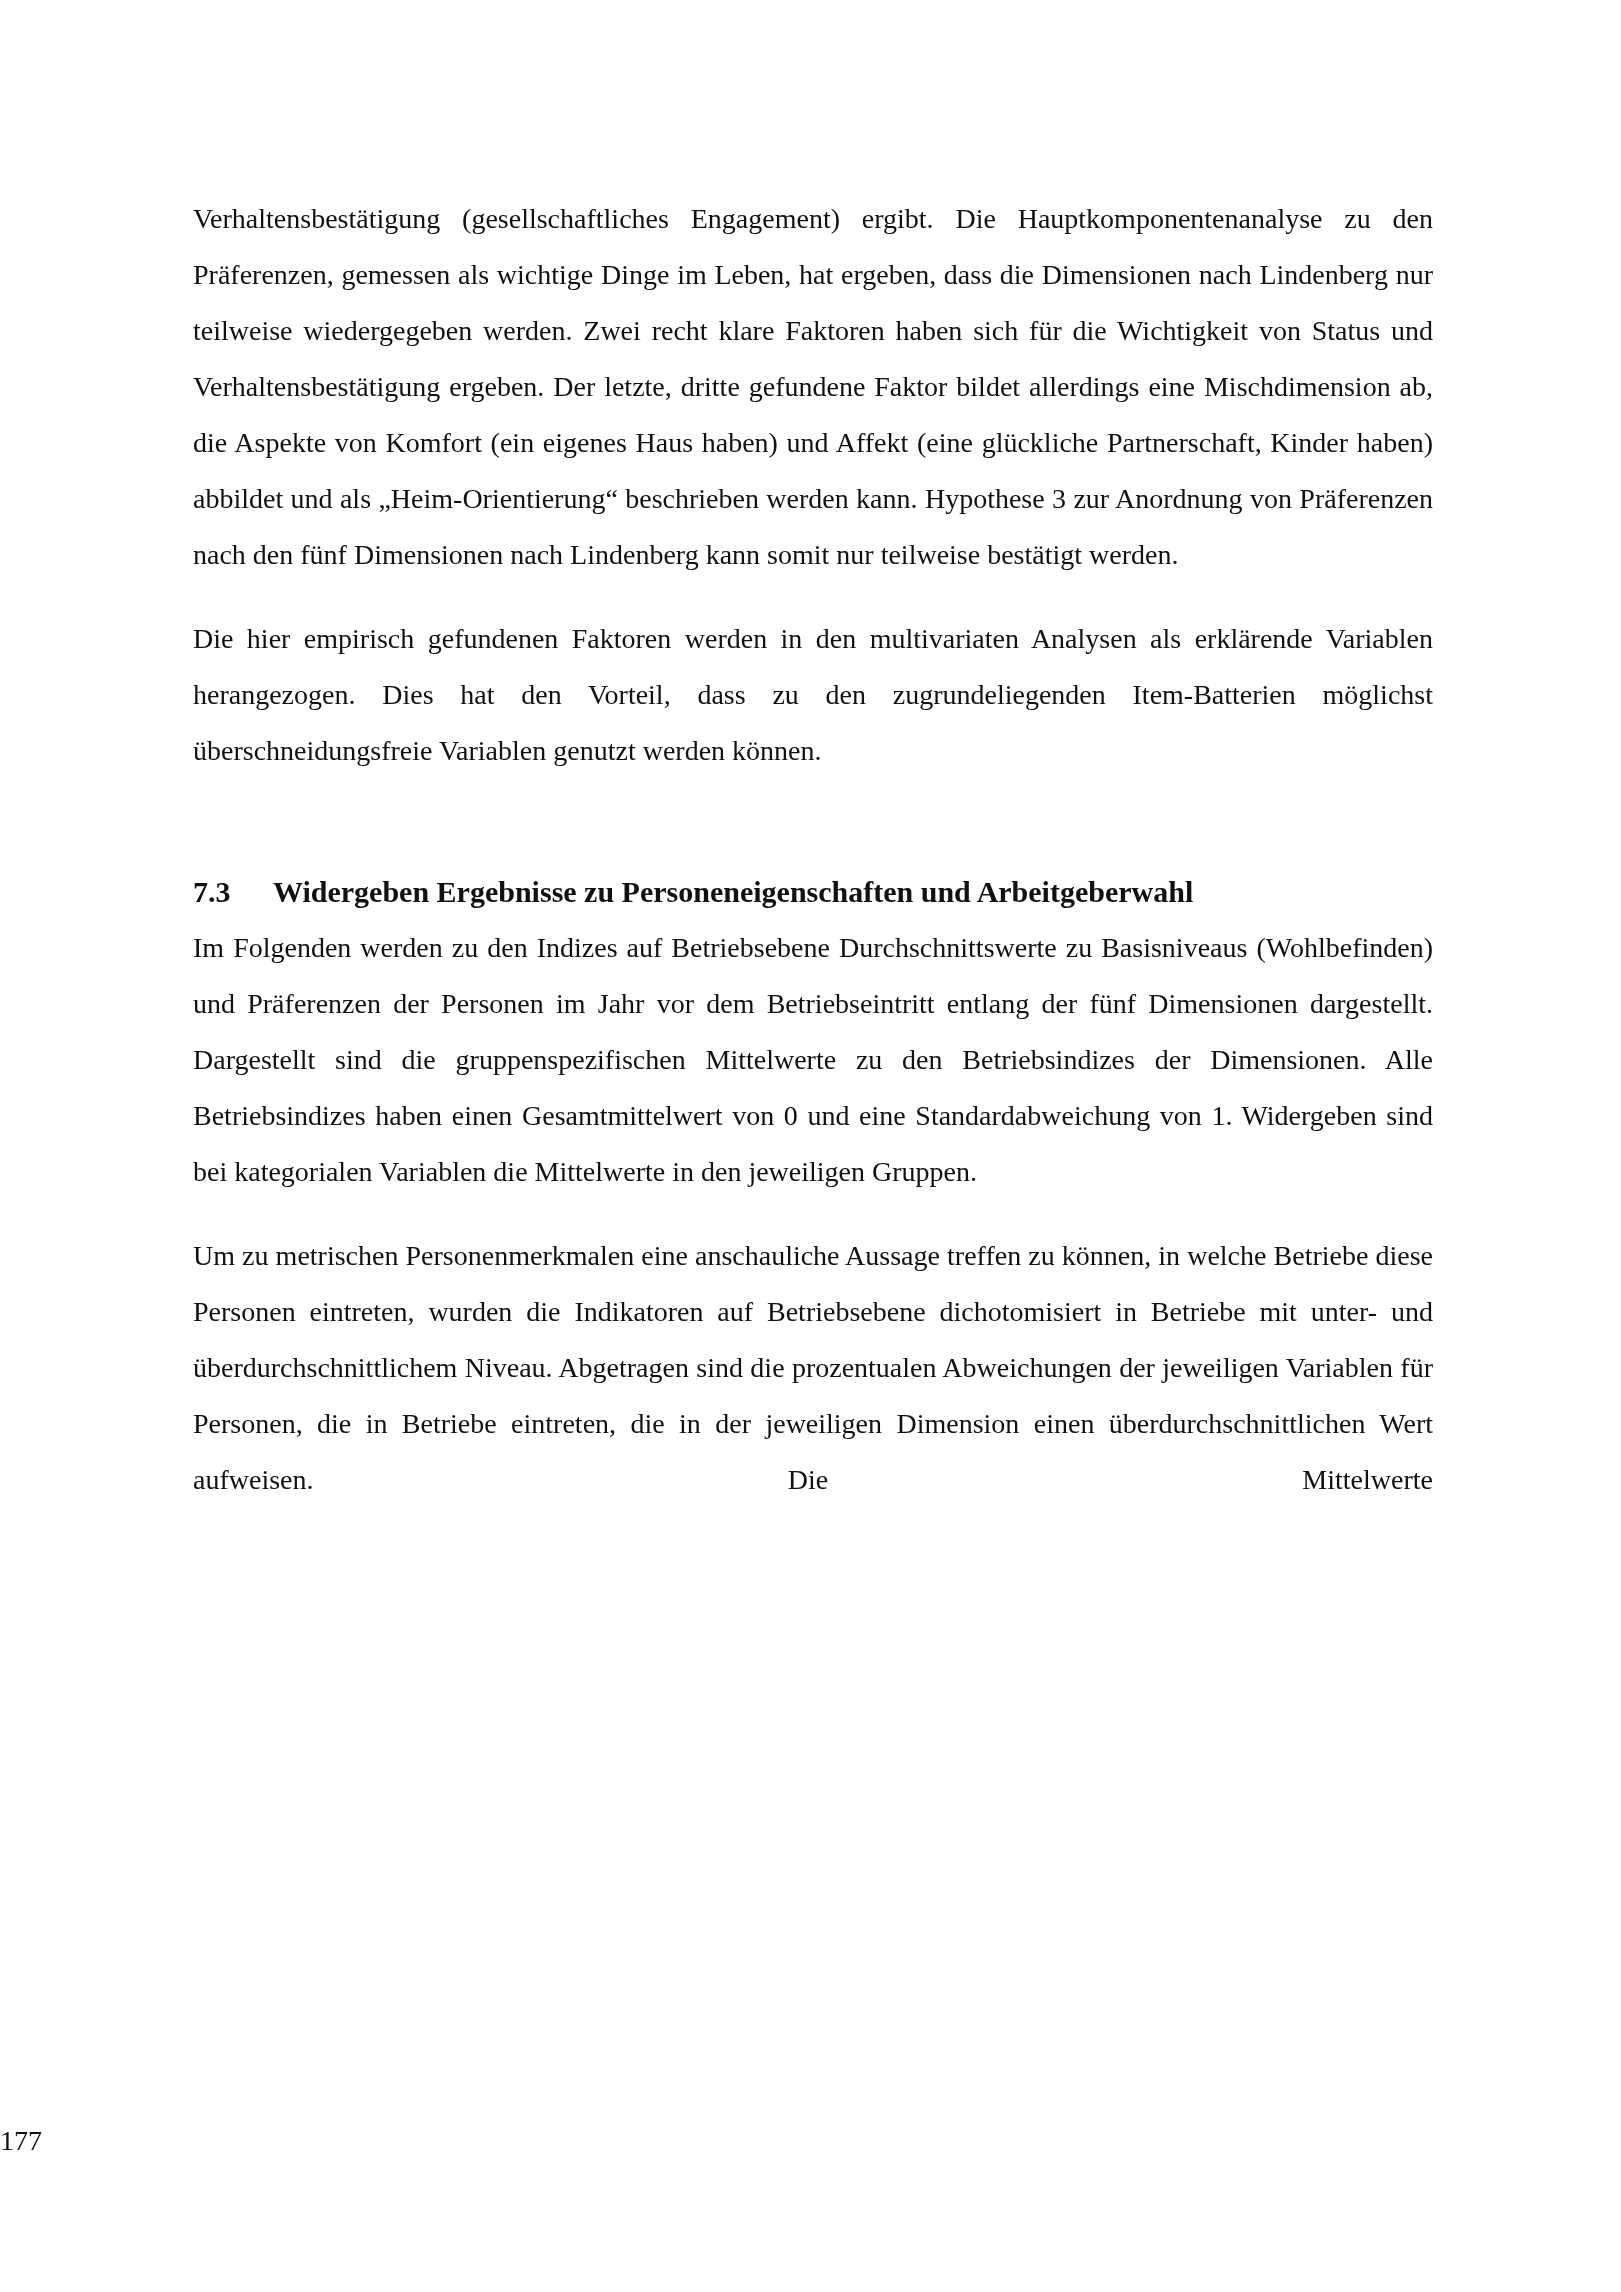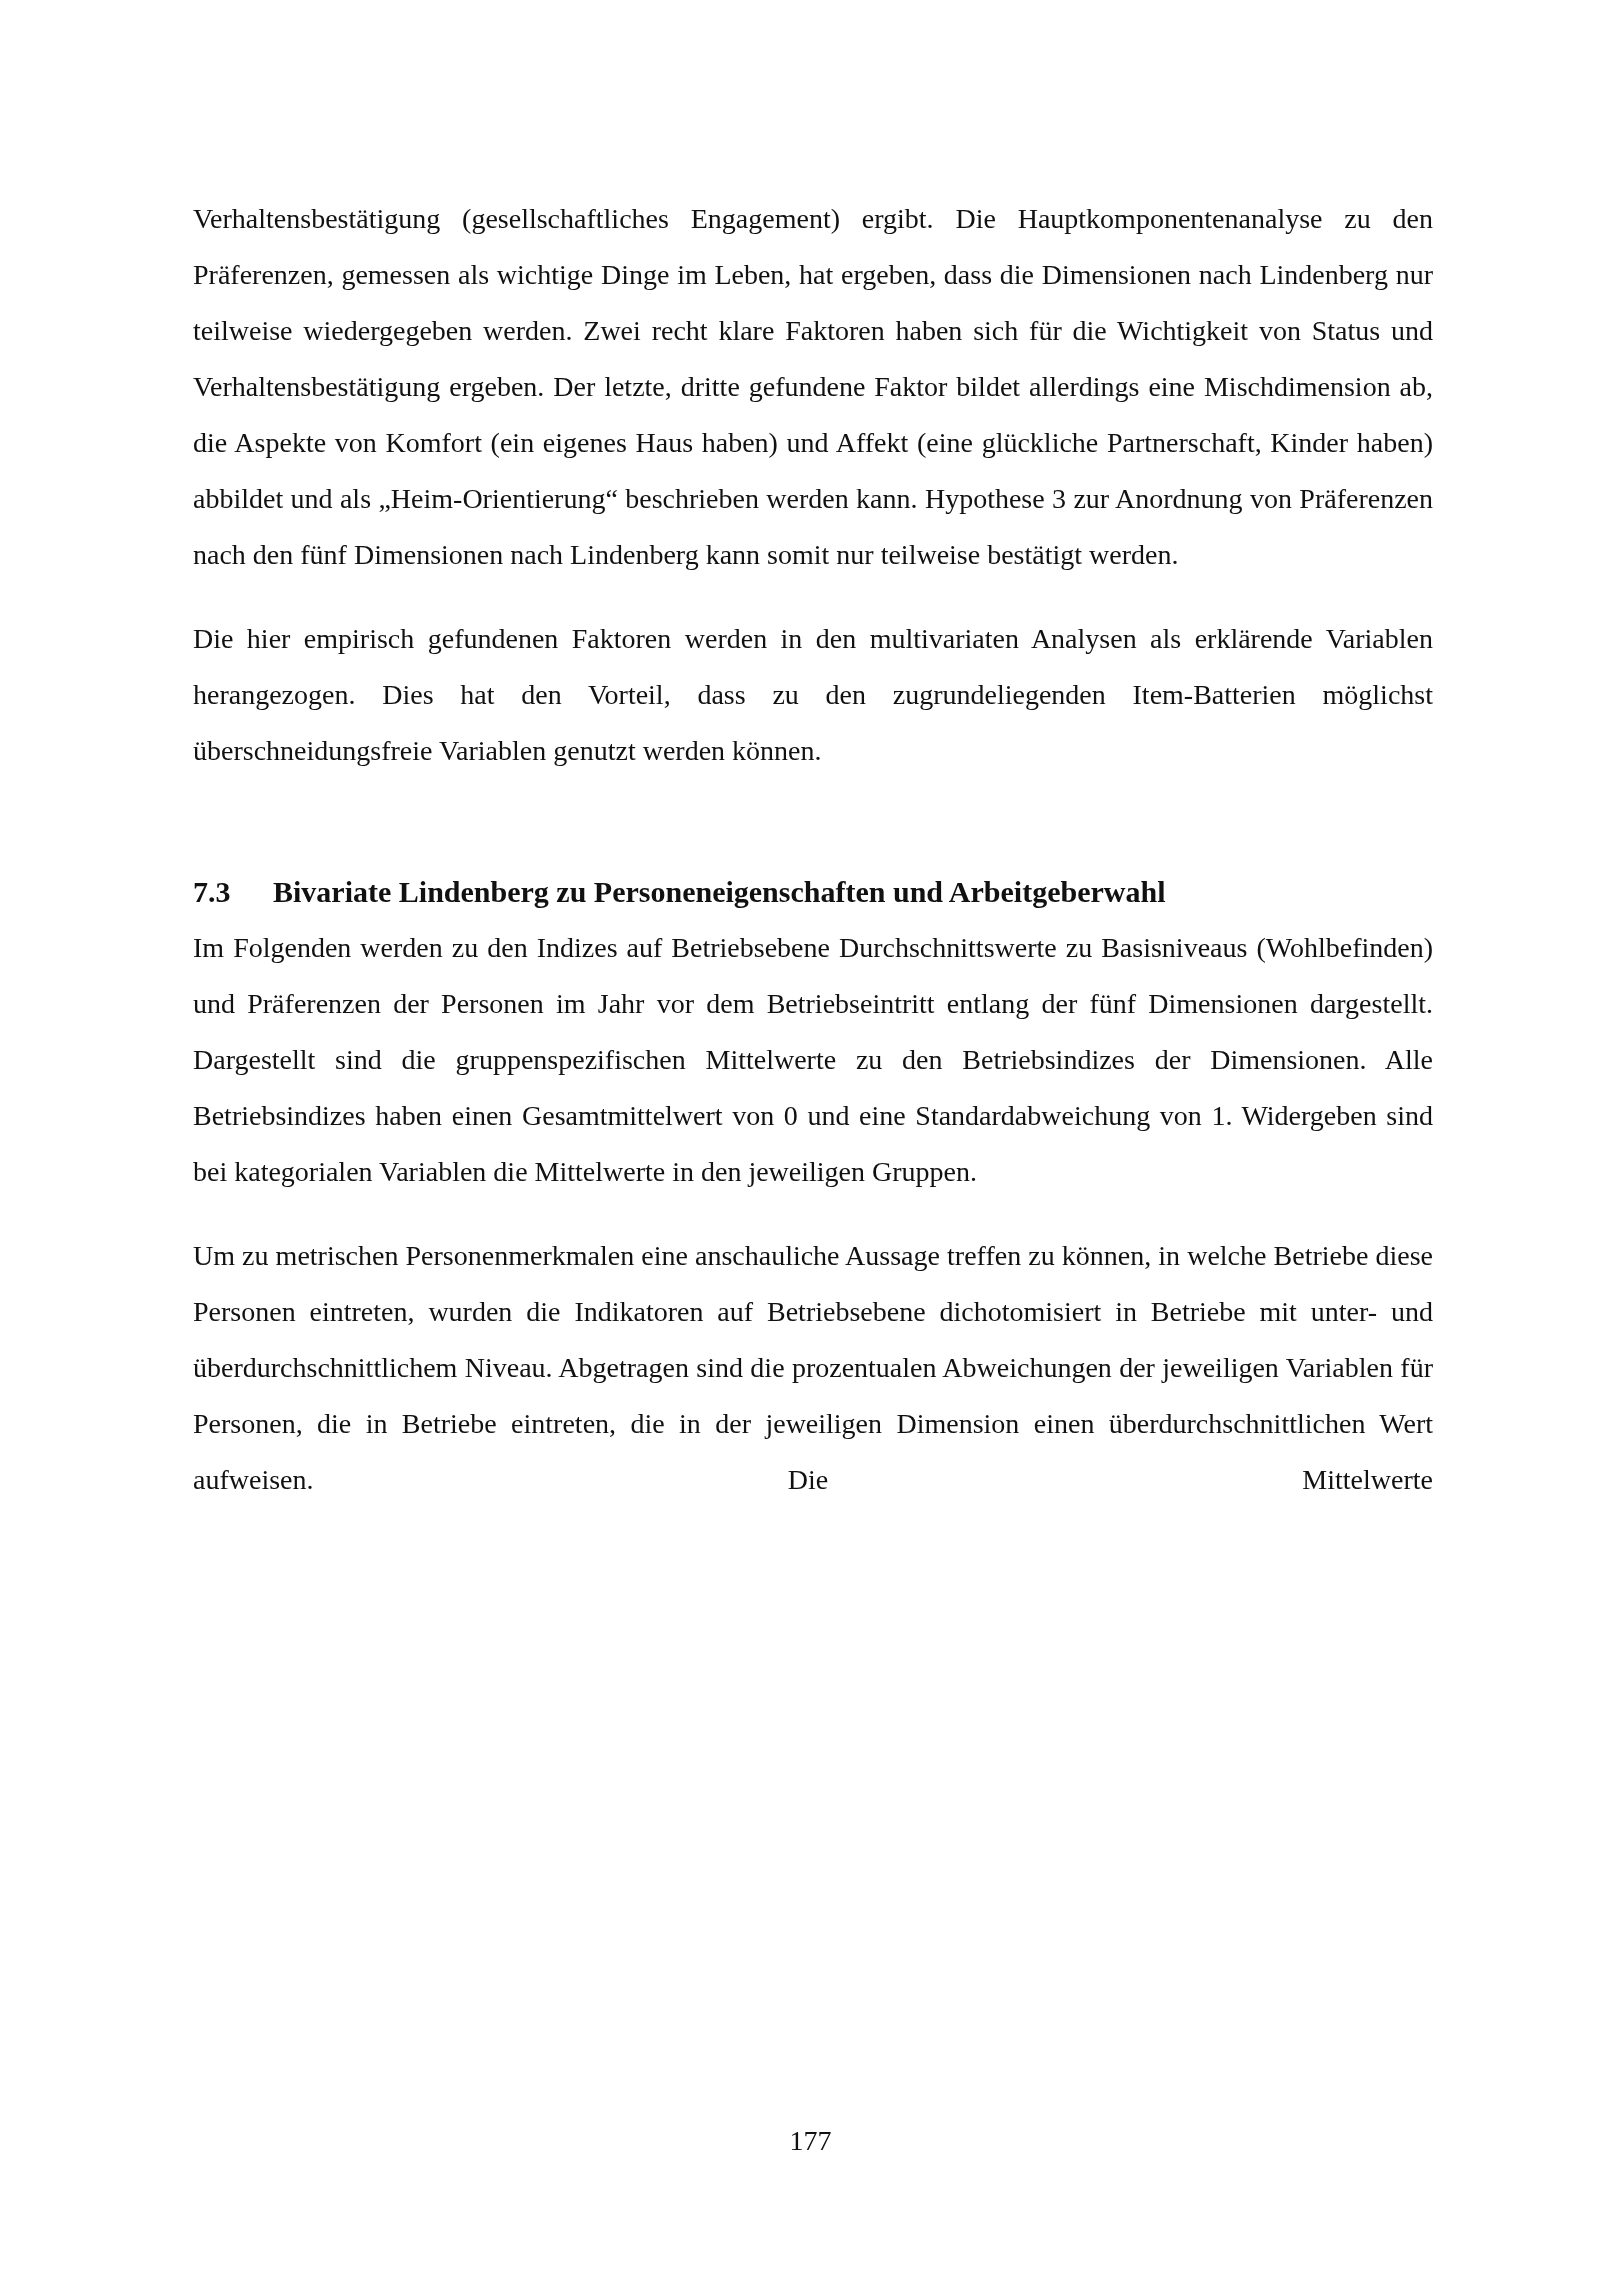--- a/index.html
+++ b/index.html
@@ -10,39 +10,39 @@
     font-size: 28px; line-height: 56px; color: #111111;
   }
   .para { margin: 0 0 28px 0; text-align: justify; hyphens: manual; }
   .para b { font-weight: normal; }
   .heading {
     margin: 85px 0 0 0; font-weight: bold; font-size: 30px; line-height: 56px;
     display: flex;
   }
   .heading .num { width: 80px; }
   .pagenum {
-    position: absolute; left: 0; width: 1621px; top: 2125px; text-align: center;
+    position: absolute; left: 0; width: 1621px; top: 2125px; 
     font-family: "Liberation Serif", "DejaVu Serif", serif; font-size: 28px; color: #111;
   }
   .heading + .para { margin-top: 0; }
 </style>
 </head>
 <body>
 
 <div class="page">
   <p class="para">
     <span>Verhaltensbestätigung (gesellschaftliches Engagement) ergibt. Die Hauptkomponentenanaly­se zu den Präferenzen, gemessen als wichtige Dinge im Leben, hat ergeben, dass die Dimen­sionen nach Lindenberg nur teilweise wiedergegeben werden. Zwei recht klare Faktoren ha­ben sich für die Wichtigkeit von Status und Verhaltensbestätigung ergeben. Der letzte, dritte gefundene Faktor bildet allerdings eine Mischdimension ab, die Aspekte von Komfort (ein eigenes Haus haben) und Affekt (eine glückliche Partnerschaft, Kinder haben) abbildet und als „Heim-Orientierung“ beschrieben werden kann. </span><b>Hypothese 3</b><span> zur Anordnung von Präfe­renzen nach den fünf Dimensionen nach Lindenberg kann somit nur teilweise bestätigt wer­den.</span>
   </p>
   <p class="para">
     <span>Die hier empirisch gefundenen Faktoren werden in den multivariaten Analysen als erklärende Variablen herangezogen. Dies hat den Vorteil, dass zu den zugrundeliegenden Item-Batterien möglichst überschneidungsfreie Variablen genutzt werden können.</span>
   </p>
 
   <h2 class="heading">
     <span class="num">7.3</span>
-    <span>Bivariate Lindenberg zu Personeneigenschaften und Arbeitgeberwahl</span>
+    <span>Widergeben Ergebnisse zu Personeneigenschaften und Arbeitgeberwahl</span>
   </h2>
 
   <p class="para">Im Folgenden werden zu den Indizes auf Betriebsebene Durchschnittswerte zu Basisniveaus (Wohlbefinden) und Präferenzen der Personen im Jahr vor dem Betriebseintritt entlang der fünf Dimensionen dargestellt. Dargestellt sind die gruppenspezifischen Mittelwerte zu den Betriebsindizes der Dimensionen. Alle Betriebsindizes haben einen Gesamtmittelwert von 0 und eine Standardabweichung von 1. Widergeben sind bei kategorialen Variablen die Mittel­werte in den jeweiligen Gruppen.</p>
   <p class="para" style="text-align-last: justify;">Um zu metrischen Personenmerkmalen eine anschauliche Aussage treffen zu können, in wel­che Betriebe diese Personen eintreten, wurden die Indikatoren auf Betriebsebene dichotomi­siert in Betriebe mit unter- und überdurchschnittlichem Niveau. Abgetragen sind die prozen­tualen Abweichungen der jeweiligen Variablen für Personen, die in Betriebe eintreten, die in der jeweiligen Dimension einen überdurchschnittlichen Wert aufweisen. Die Mittelwerte</p>
 </div>
 
 <div class="pagenum">177</div>
 
 
 </body></html>

